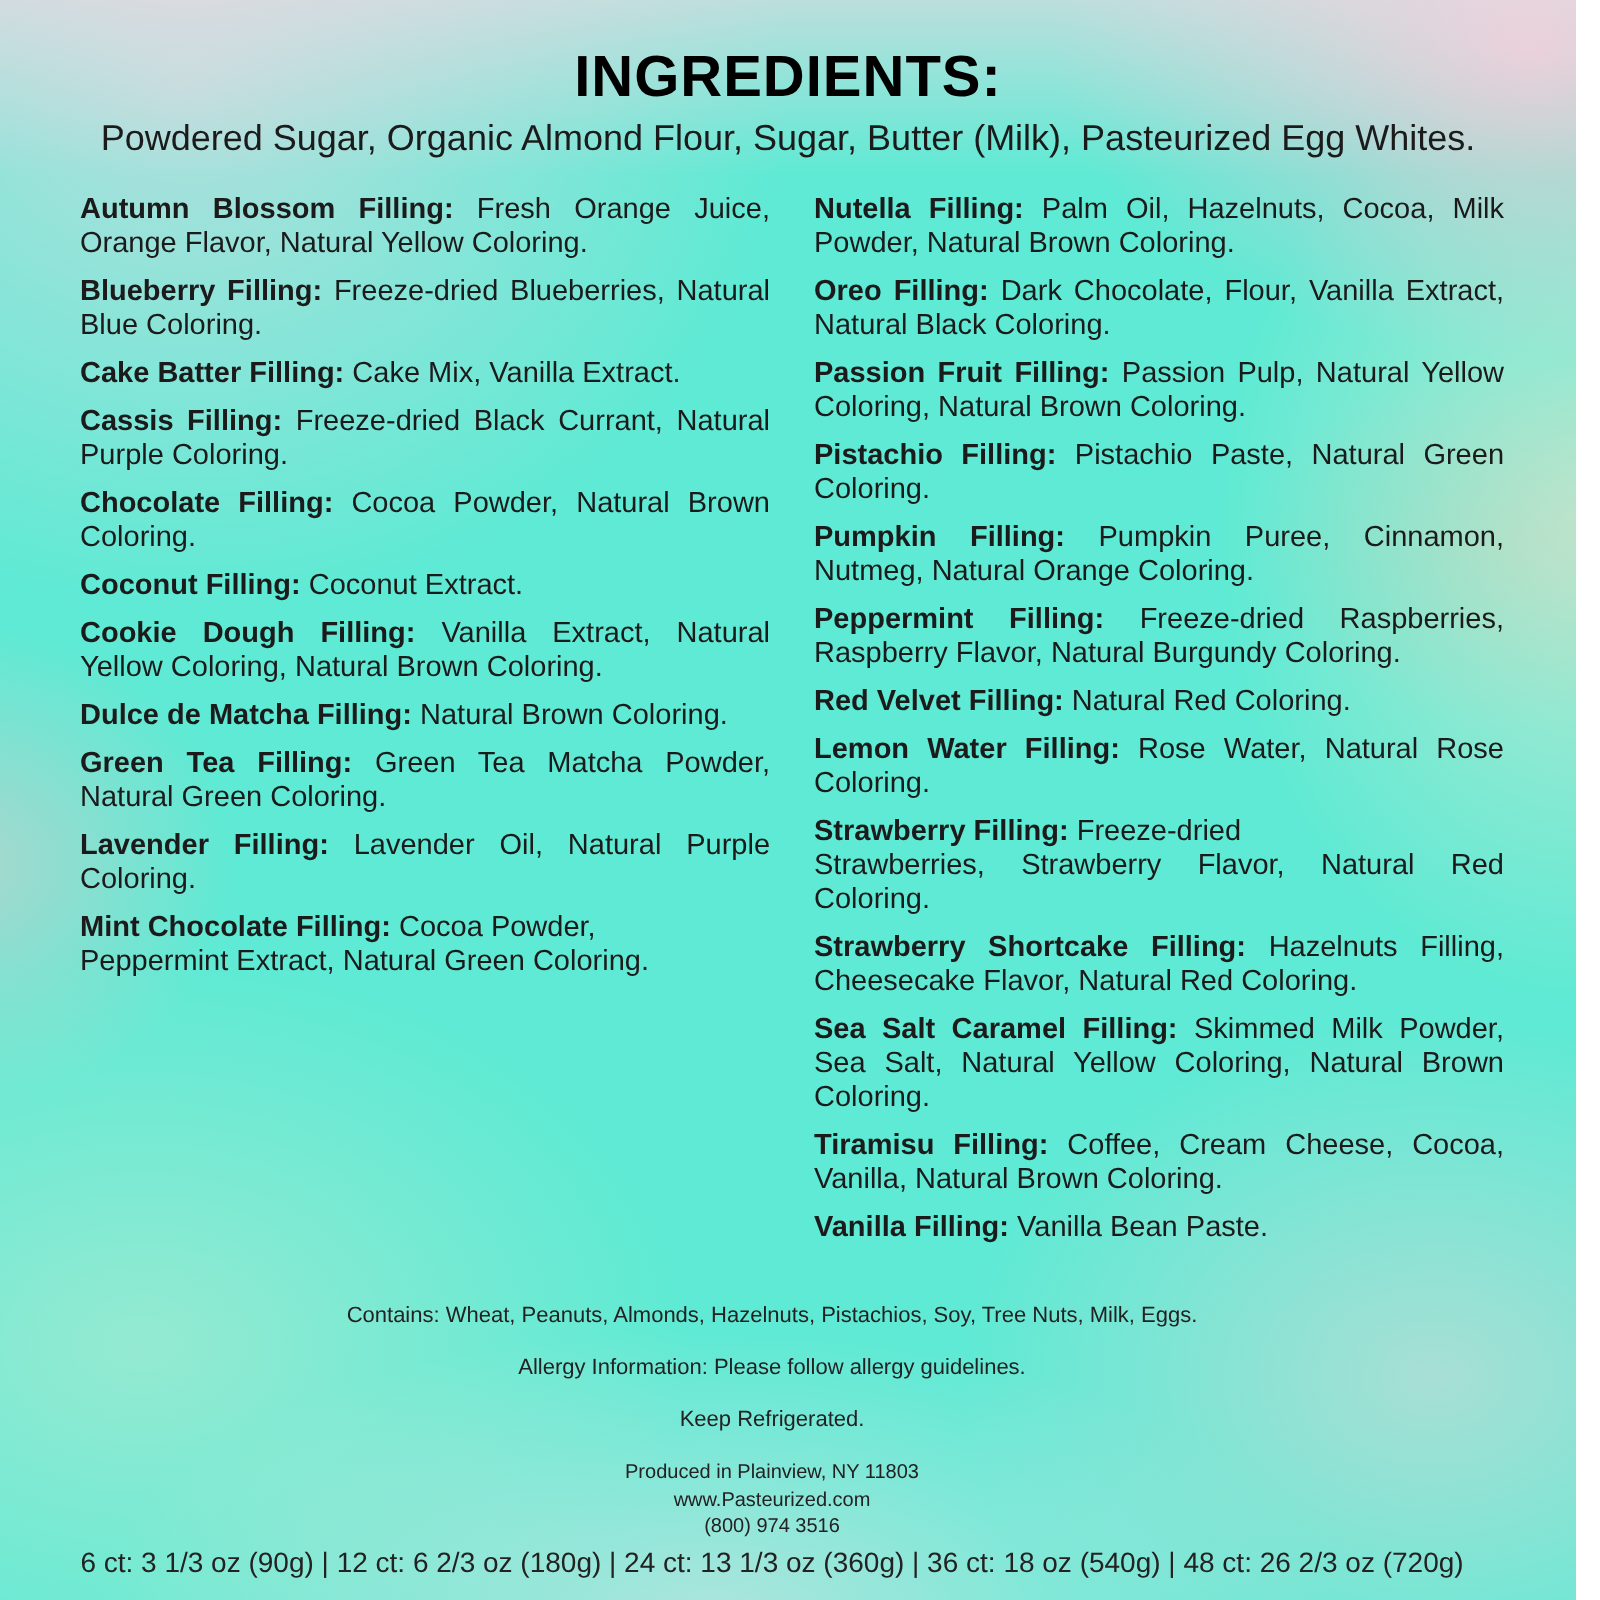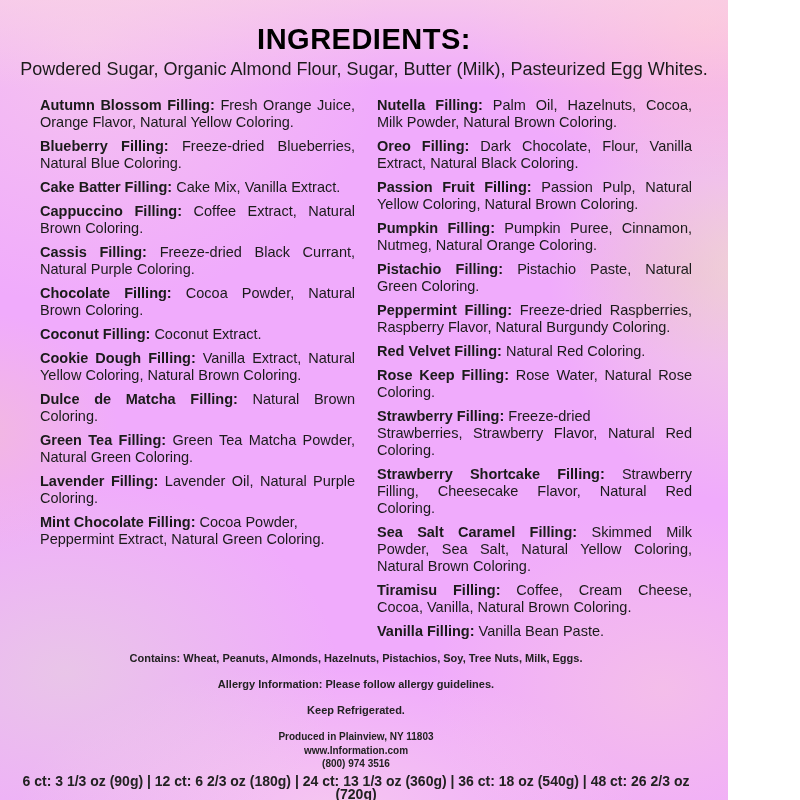--- a/index.html
+++ b/index.html
@@ -3,23 +3,23 @@
 <meta charset="utf-8">
 <style>
   html, body { margin: 0; padding: 0; }
   body {
     width: 800px; height: 800px;
     font-family: "Liberation Sans", sans-serif;
     color: #1b1b1b;
   }
   .sheet {
     position: relative;
-    width: 728px; height: 800px;
+    width: 788px; height: 800px;
     overflow: hidden;
-    background: #f0abfc;
+    background: #5eead4;
   }
   
   .bg {
     position: absolute; inset: 0;
     background:
       linear-gradient(180deg, rgba(250,215,227,0.60), rgba(250,215,227,0) 11%),
       radial-gradient(ellipse 340px 220px at 97% 3%,  rgba(255,196,212,0.80), rgba(255,196,212,0) 70%),
       radial-gradient(ellipse 430px 380px at 12% 5%,  rgba(249,214,228,0.55), rgba(249,214,228,0) 70%),
       radial-gradient(ellipse 260px 330px at 101% 33%, rgba(242,230,205,0.60), rgba(242,230,205,0) 72%),
       radial-gradient(ellipse 190px 130px at 96% 34%, rgba(216,170,140,0.22), rgba(216,170,140,0) 70%),
@@ -41,21 +41,21 @@
   .columns { display: flex; gap: 22px; padding: 17px 36px 0 40px; }
   .col { flex: 1; min-width: 0; }
   .entry {
     margin: 0 0 7px;
     font-size: 14.5px; line-height: 17px;
     text-align: justify;
     white-space: pre-line;
   }
   .entry-label { font-weight: bold; }
 
-  footer { position: absolute; left: 0; right: 16px; top: 652px; text-align: center; z-index: 1; font-weight: bold; }
+  footer { position: absolute; left: 0; right: 16px; top: 652px; text-align: center; z-index: 1; }
   .f-line { margin: 0 0 13px; font-size: 11px; line-height: 13px; color: #222; }
   .contact { margin-top: 5px; }
   .contact p { margin: 0; font-size: 10px; line-height: 13.6px; color: #222; text-align: center; }
   .sizes { margin: 4px 0 0; font-size: 14px; line-height: 13px; color: #222; }
 </style>
 </head>
 <body>
 
 <div class="sheet">
   <div class="bg"></div>
@@ -64,55 +64,54 @@
       <h1>INGREDIENTS:</h1>
       <p class="base">Powdered Sugar, Organic Almond Flour, Sugar, Butter (Milk), Pasteurized Egg Whites.</p>
     </header>
 
     <main class="columns">
       <section class="col">
 
       <p class="entry"><b class="entry-label">Autumn Blossom Filling:</b> <span class="entry-text">Fresh Orange Juice, Orange Flavor, Natural Yellow Coloring.</span></p>
           <p class="entry"><b class="entry-label">Blueberry Filling:</b> <span class="entry-text">Freeze-dried Blueberries, Natural Blue Coloring.</span></p>
           <p class="entry"><b class="entry-label">Cake Batter Filling:</b> <span class="entry-text">Cake Mix, Vanilla Extract.</span></p>
-          <p class="entry"><b class="entry-label">Cappuccino Filling:</b> <span class="entry-text">Coffee Extract, Natural Brown Coloring.</span></p>
           <p class="entry"><b class="entry-label">Cassis Filling:</b> <span class="entry-text">Freeze-dried Black Currant, Natural Purple Coloring.</span></p>
           <p class="entry"><b class="entry-label">Chocolate Filling:</b> <span class="entry-text">Cocoa Powder, Natural Brown Coloring.</span></p>
           <p class="entry"><b class="entry-label">Coconut Filling:</b> <span class="entry-text">Coconut Extract.</span></p>
           <p class="entry"><b class="entry-label">Cookie Dough Filling:</b> <span class="entry-text">Vanilla Extract, Natural Yellow Coloring, Natural Brown Coloring.</span></p>
           <p class="entry"><b class="entry-label">Dulce de Matcha Filling:</b> <span class="entry-text">Natural Brown Coloring.</span></p>
           <p class="entry"><b class="entry-label">Green Tea Filling:</b> <span class="entry-text">Green Tea Matcha Powder, Natural Green Coloring.</span></p>
           <p class="entry"><b class="entry-label">Lavender Filling:</b> <span class="entry-text">Lavender Oil, Natural Purple Coloring.</span></p>
           <p class="entry"><b class="entry-label">Mint Chocolate Filling:</b> <span class="entry-text">Cocoa Powder,
 Peppermint Extract, Natural Green Coloring.</span></p>
         </section>
       <section class="col">
 
       <p class="entry"><b class="entry-label">Nutella Filling:</b> <span class="entry-text">Palm Oil, Hazelnuts, Cocoa, Milk Powder, Natural Brown Coloring.</span></p>
           <p class="entry"><b class="entry-label">Oreo Filling:</b> <span class="entry-text">Dark Chocolate, Flour, Vanilla Extract, Natural Black Coloring.</span></p>
           <p class="entry"><b class="entry-label">Passion Fruit Filling:</b> <span class="entry-text">Passion Pulp, Natural Yellow Coloring, Natural Brown Coloring.</span></p>
+          <p class="entry"><b class="entry-label">Pistachio Filling:</b> <span class="entry-text">Pistachio Paste, Natural Green Coloring.</span></p>
           <p class="entry"><b class="entry-label">Pumpkin Filling:</b> <span class="entry-text">Pumpkin Puree, Cinnamon, Nutmeg, Natural Orange Coloring.</span></p>
-          <p class="entry"><b class="entry-label">Pistachio Filling:</b> <span class="entry-text">Pistachio Paste, Natural Green Coloring.</span></p>
           <p class="entry"><b class="entry-label">Peppermint Filling:</b> <span class="entry-text">Freeze-dried Raspberries, Raspberry Flavor, Natural Burgundy Coloring.</span></p>
           <p class="entry"><b class="entry-label">Red Velvet Filling:</b> <span class="entry-text">Natural Red Coloring.</span></p>
-          <p class="entry"><b class="entry-label">Rose Keep Filling:</b> <span class="entry-text">Rose Water, Natural Rose Coloring.</span></p>
+          <p class="entry"><b class="entry-label">Lemon Water Filling:</b> <span class="entry-text">Rose Water, Natural Rose Coloring.</span></p>
           <p class="entry"><b class="entry-label">Strawberry Filling:</b> <span class="entry-text">Freeze-dried
 Strawberries, Strawberry Flavor, Natural Red Coloring.</span></p>
-          <p class="entry"><b class="entry-label">Strawberry Shortcake Filling:</b> <span class="entry-text">Strawberry Filling, Cheesecake Flavor, Natural Red Coloring.</span></p>
+          <p class="entry"><b class="entry-label">Strawberry Shortcake Filling:</b> <span class="entry-text">Hazelnuts Filling, Cheesecake Flavor, Natural Red Coloring.</span></p>
           <p class="entry"><b class="entry-label">Sea Salt Caramel Filling:</b> <span class="entry-text">Skimmed Milk Powder, Sea Salt, Natural Yellow Coloring, Natural Brown Coloring.</span></p>
           <p class="entry"><b class="entry-label">Tiramisu Filling:</b> <span class="entry-text">Coffee, Cream Cheese, Cocoa, Vanilla, Natural Brown Coloring.</span></p>
           <p class="entry"><b class="entry-label">Vanilla Filling:</b> <span class="entry-text">Vanilla Bean Paste.</span></p>
         </section>
     </main>
   </div>
 
   <footer>
     <p class="f-line">Contains: Wheat, Peanuts, Almonds, Hazelnuts, Pistachios, Soy, Tree Nuts, Milk, Eggs.</p>
     <p class="f-line">Allergy Information: Please follow allergy guidelines.</p>
     <p class="f-line">Keep Refrigerated.</p>
     <div class="contact">
       <p>Produced in Plainview, NY 11803</p>
-      <p>www.Information.com</p>
+      <p>www.Pasteurized.com</p>
       <p>(800) 974 3516</p>
     </div>
     <p class="sizes">6 ct: 3 1/3 oz (90g) | 12 ct: 6 2/3 oz (180g) | 24 ct: 13 1/3 oz (360g) | 36 ct: 18 oz (540g) | 48 ct: 26 2/3 oz (720g)</p>
   </footer>
 </div>
 
 </body></html>

